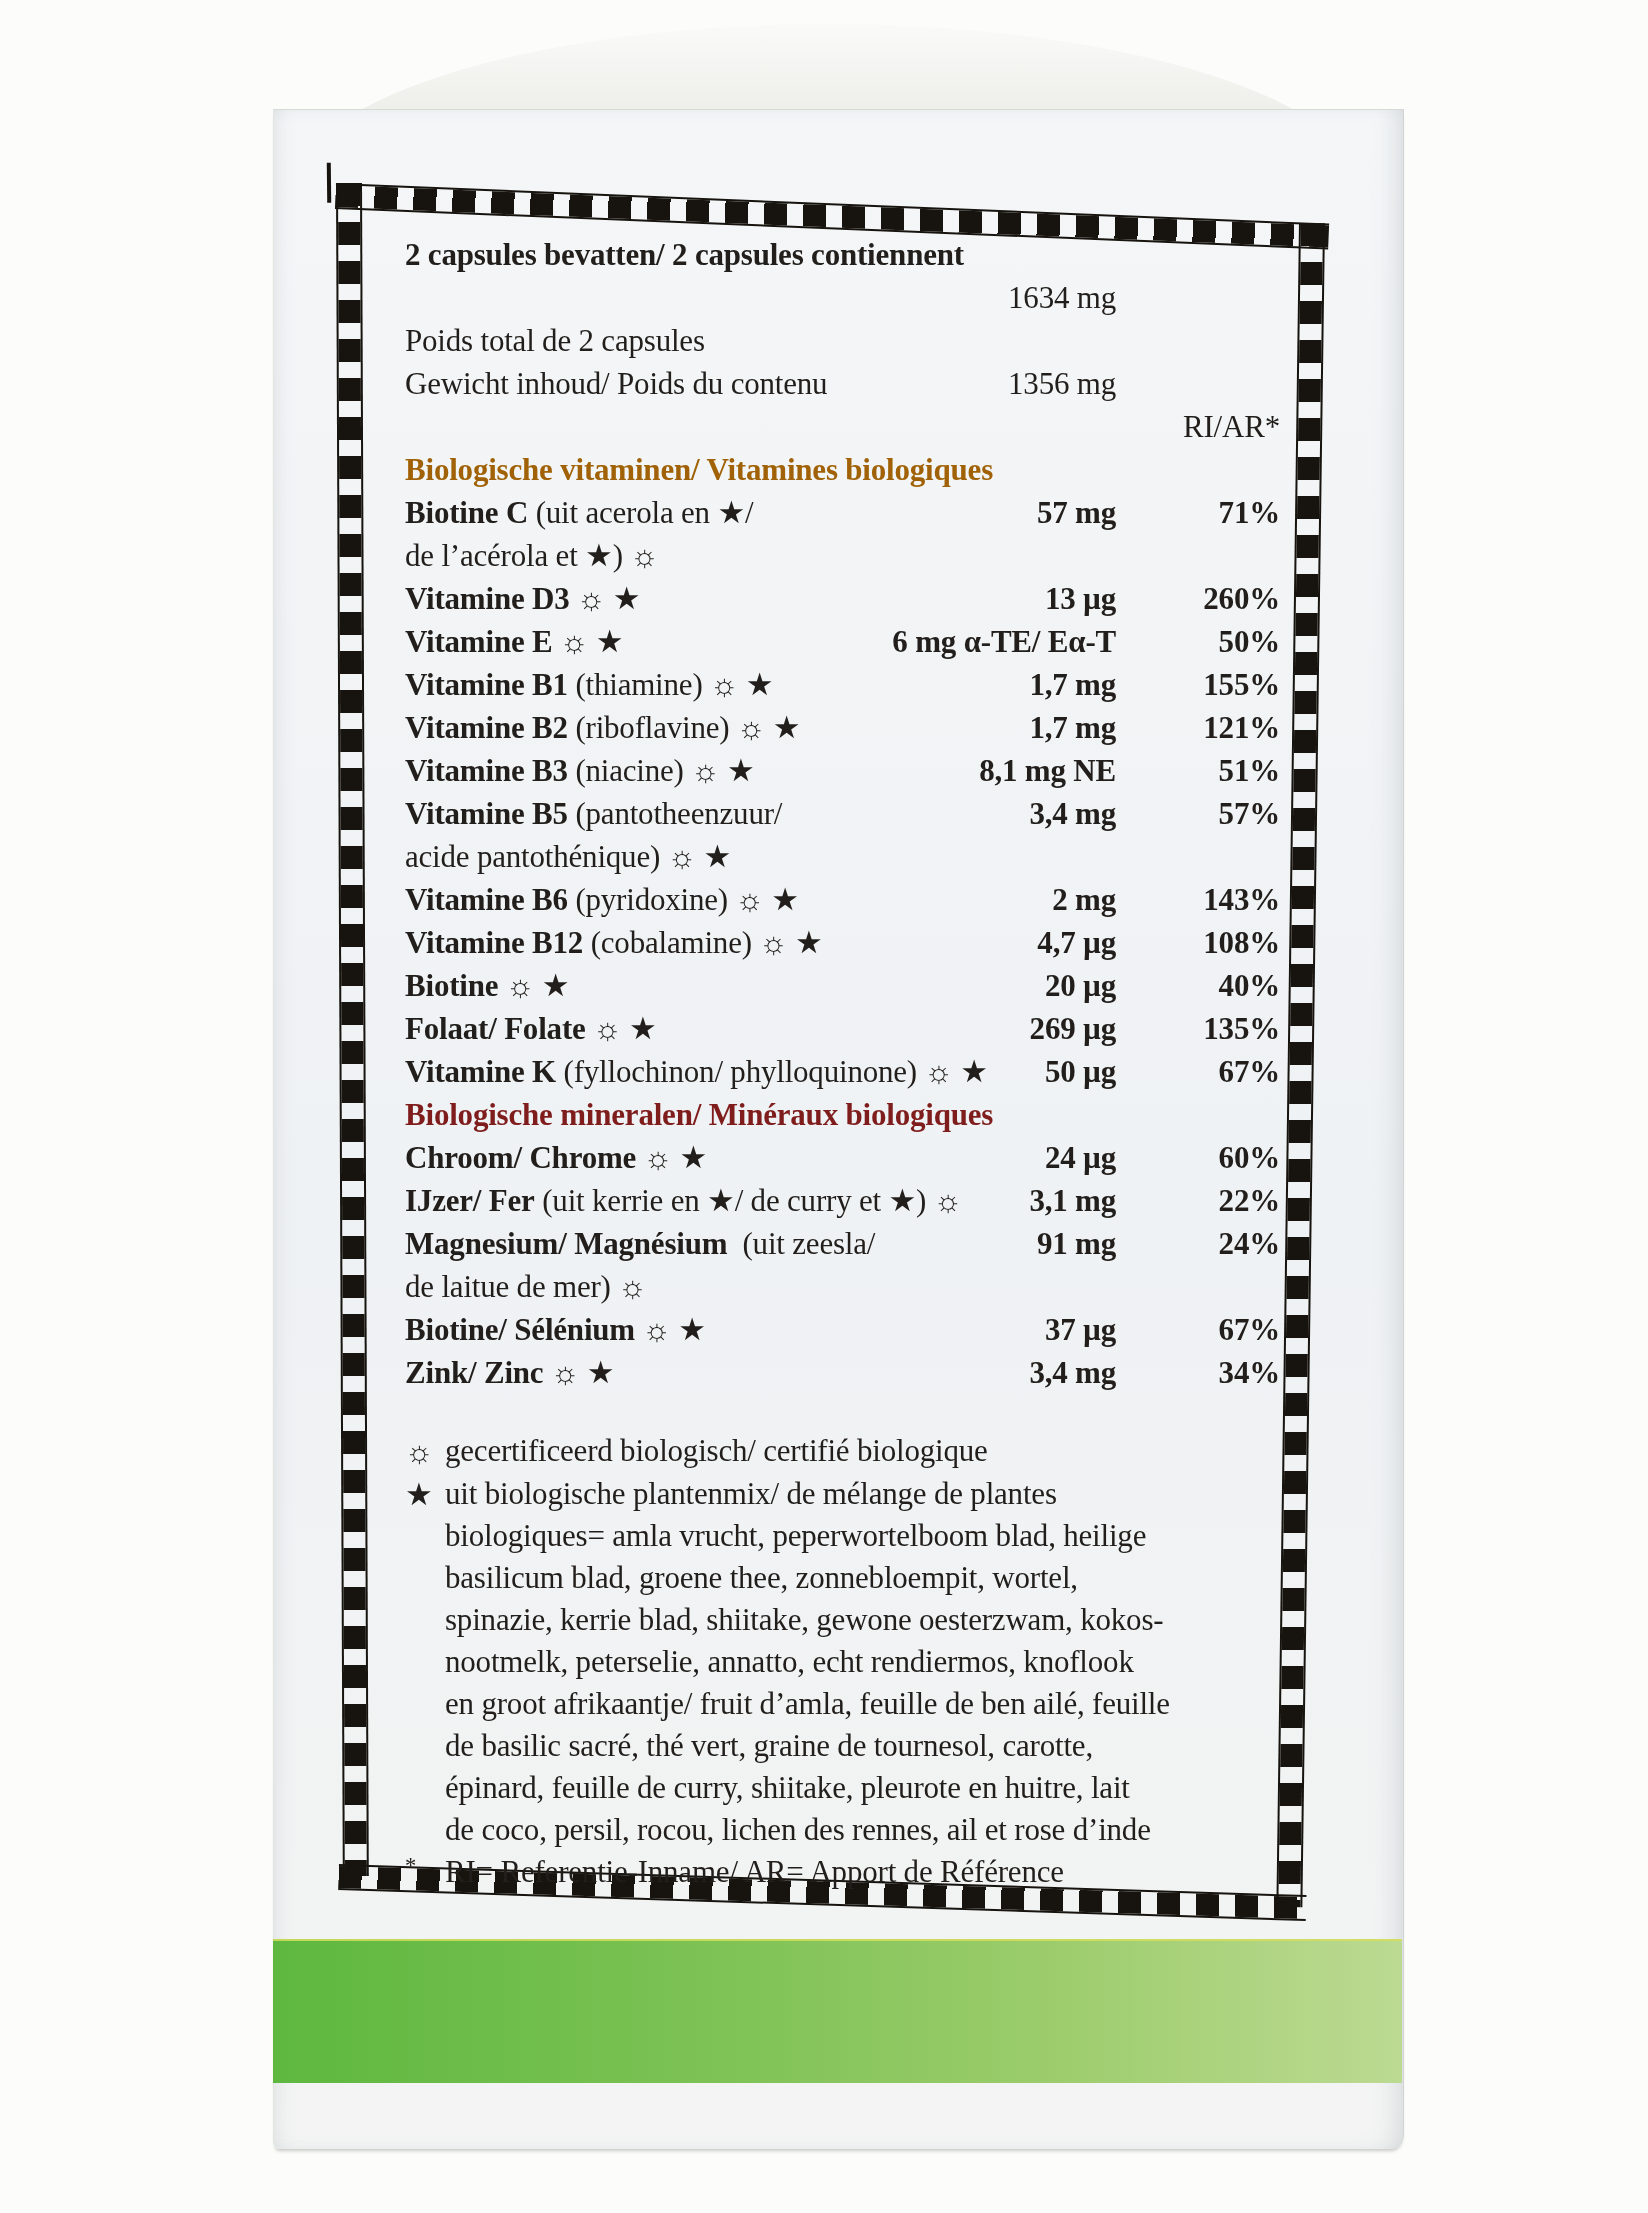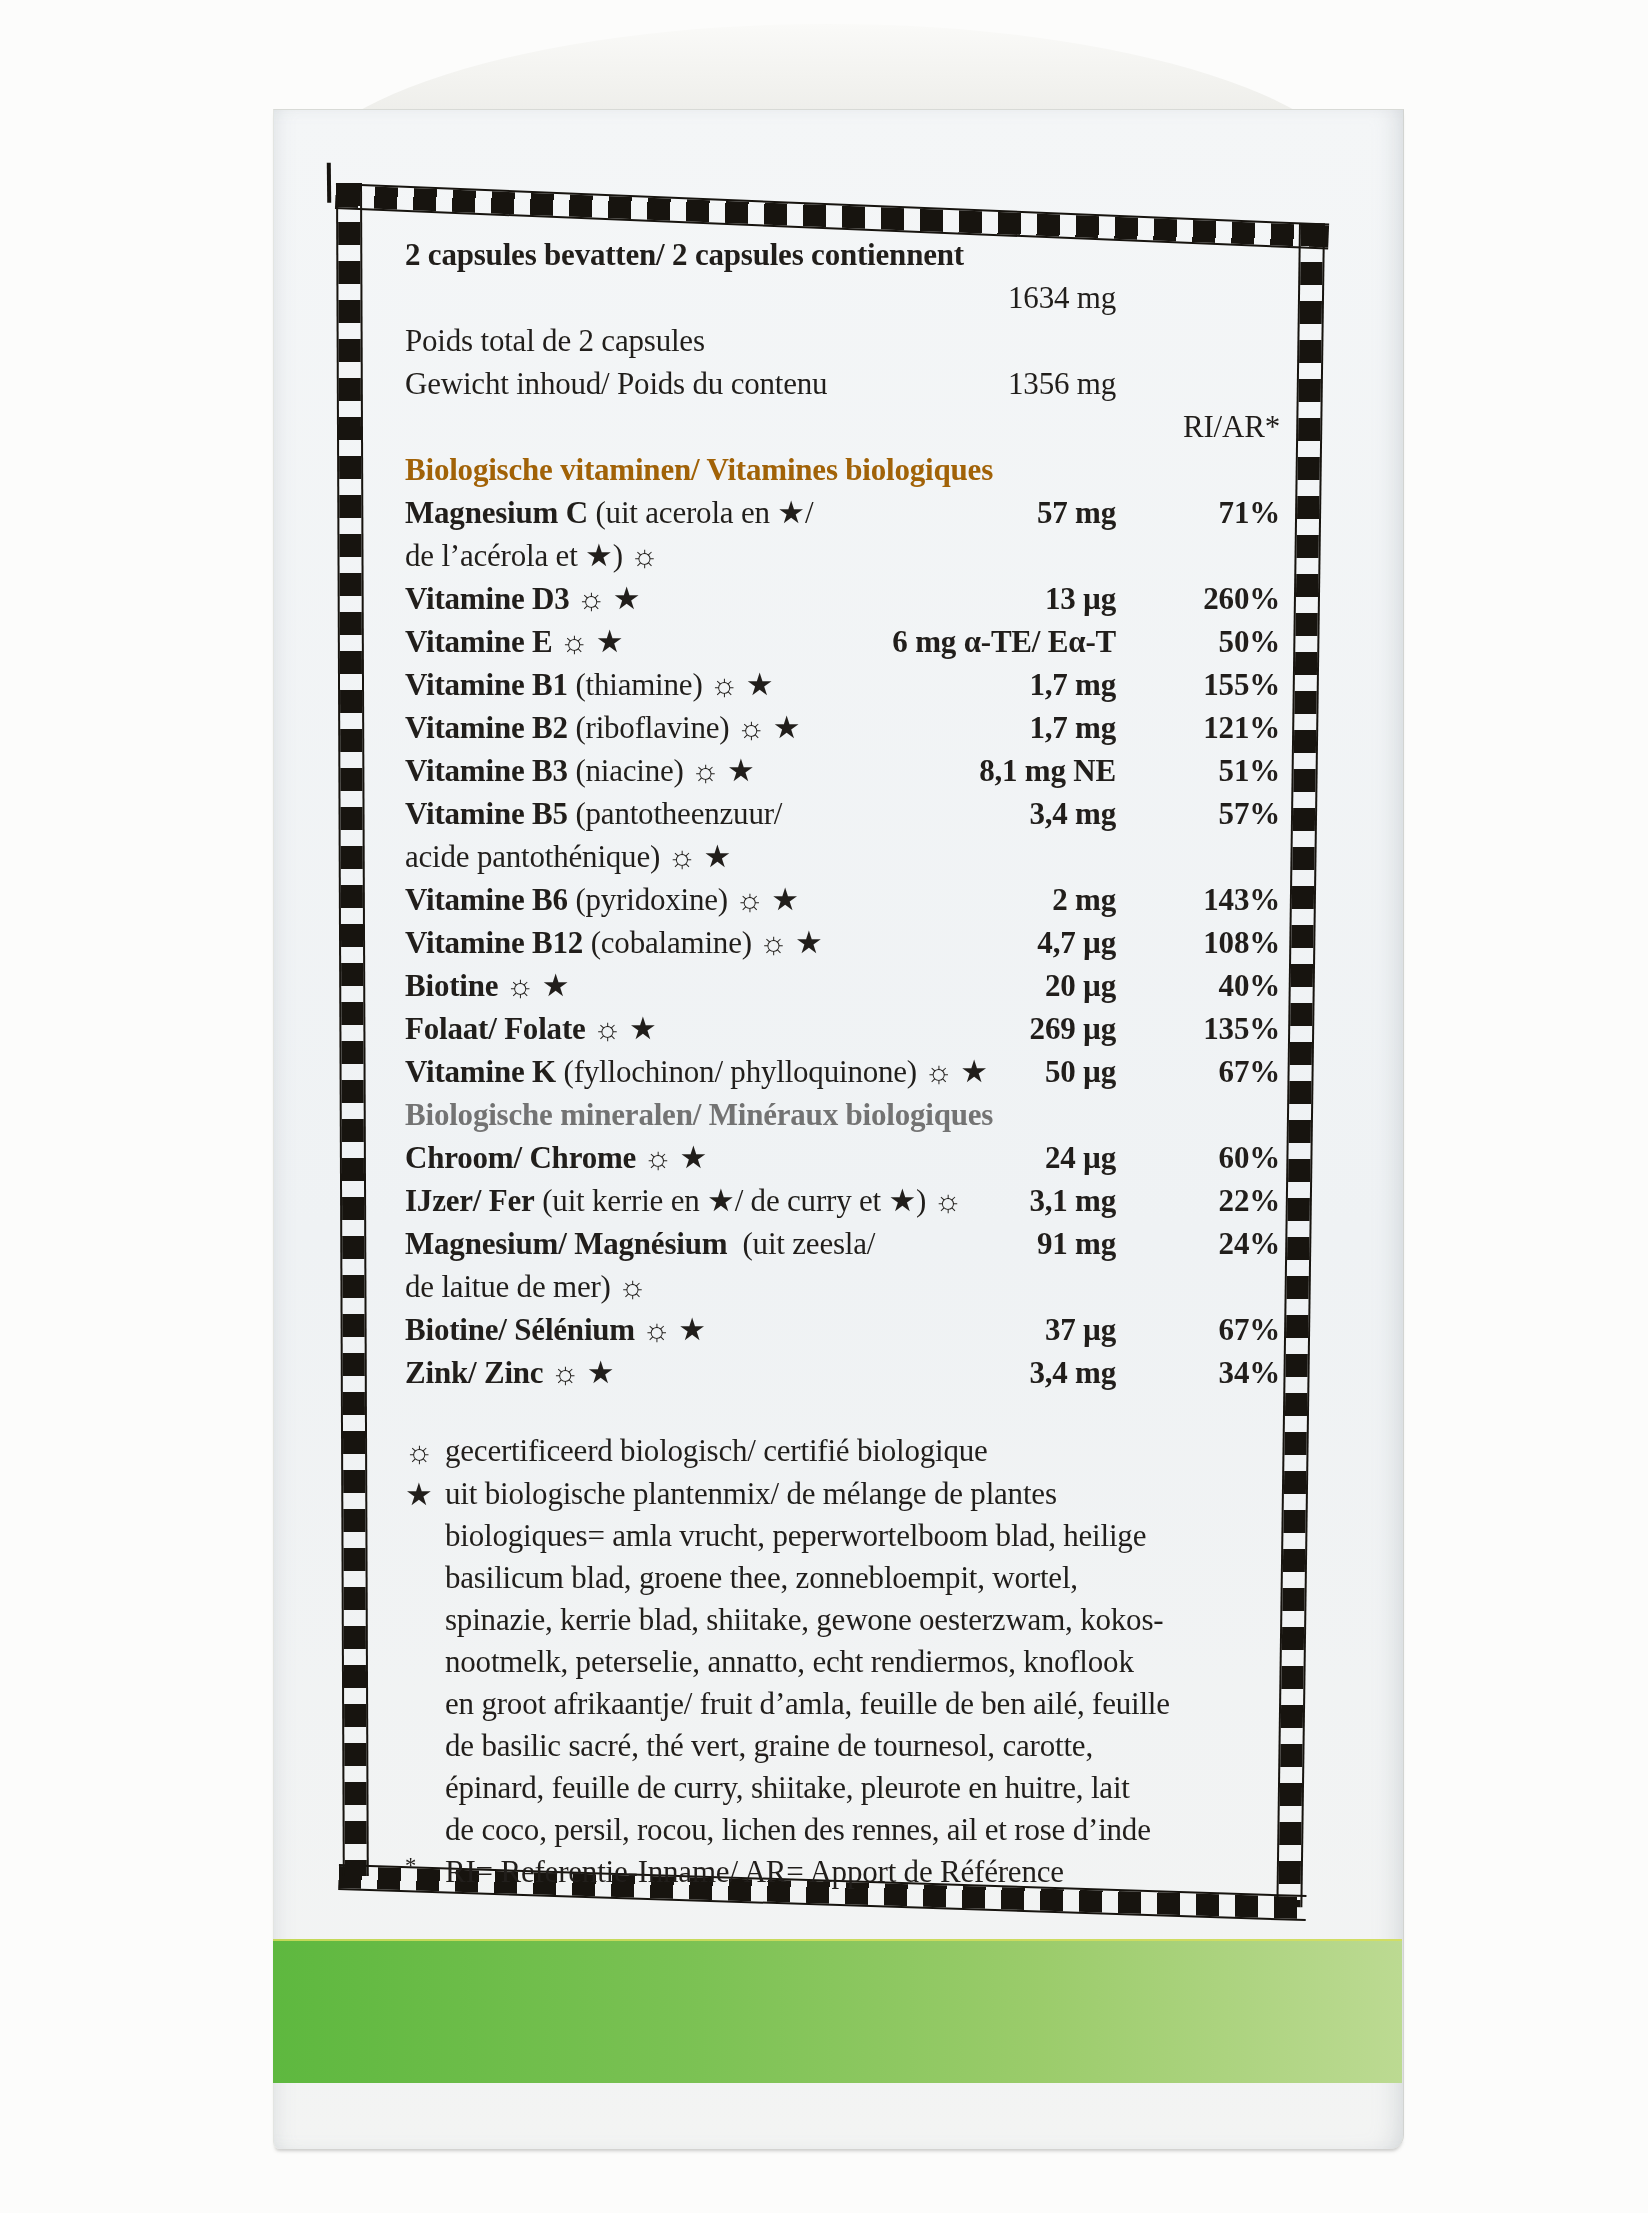--- a/index.html
+++ b/index.html
@@ -114,21 +114,21 @@
         <span class="t-name"></span>
         <span class="t-amount"></span>
         <span class="t-pct">RI/AR*</span>
       </div>
       <div class="t-row section">
         <span class="t-name" style="color: #a16207;"><b>Biologische vitaminen/ Vitamines biologiques</b></span>
         <span class="t-amount"></span>
         <span class="t-pct"></span>
       </div>
       <div class="t-row row">
-        <span class="t-name"><b>Magnesium C</b> (uit acerola en ★/</span>
+        <span class="t-name"><b>Biotine C</b> (uit acerola en ★/</span>
         <span class="t-amount">57 mg</span>
         <span class="t-pct">71%</span>
       </div>
       <div class="t-row row">
         <span class="t-name">de l’acérola et ★) ☼</span>
         <span class="t-amount"></span>
         <span class="t-pct"></span>
       </div>
       <div class="t-row row">
         <span class="t-name"><b>Vitamine D3</b> ☼ ★</span>
@@ -184,21 +184,21 @@
         <span class="t-name"><b>Folaat/ Folate</b> ☼ ★</span>
         <span class="t-amount">269 µg</span>
         <span class="t-pct">135%</span>
       </div>
       <div class="t-row row">
         <span class="t-name"><b>Vitamine K</b> (fyllochinon/ phylloquinone) ☼ ★</span>
         <span class="t-amount">50 µg</span>
         <span class="t-pct">67%</span>
       </div>
       <div class="t-row section">
-        <span class="t-name" style="color: #737373;"><b>Biologische mineralen/ Minéraux biologiques</b></span>
+        <span class="t-name" style="color: #7f1d1d;"><b>Biologische mineralen/ Minéraux biologiques</b></span>
         <span class="t-amount"></span>
         <span class="t-pct"></span>
       </div>
       <div class="t-row row">
         <span class="t-name"><b>Chroom/ Chrome</b> ☼ ★</span>
         <span class="t-amount">24 µg</span>
         <span class="t-pct">60%</span>
       </div>
       <div class="t-row row">
         <span class="t-name"><b>IJzer/ Fer</b> (uit kerrie en ★/ de curry et ★) ☼</span>

